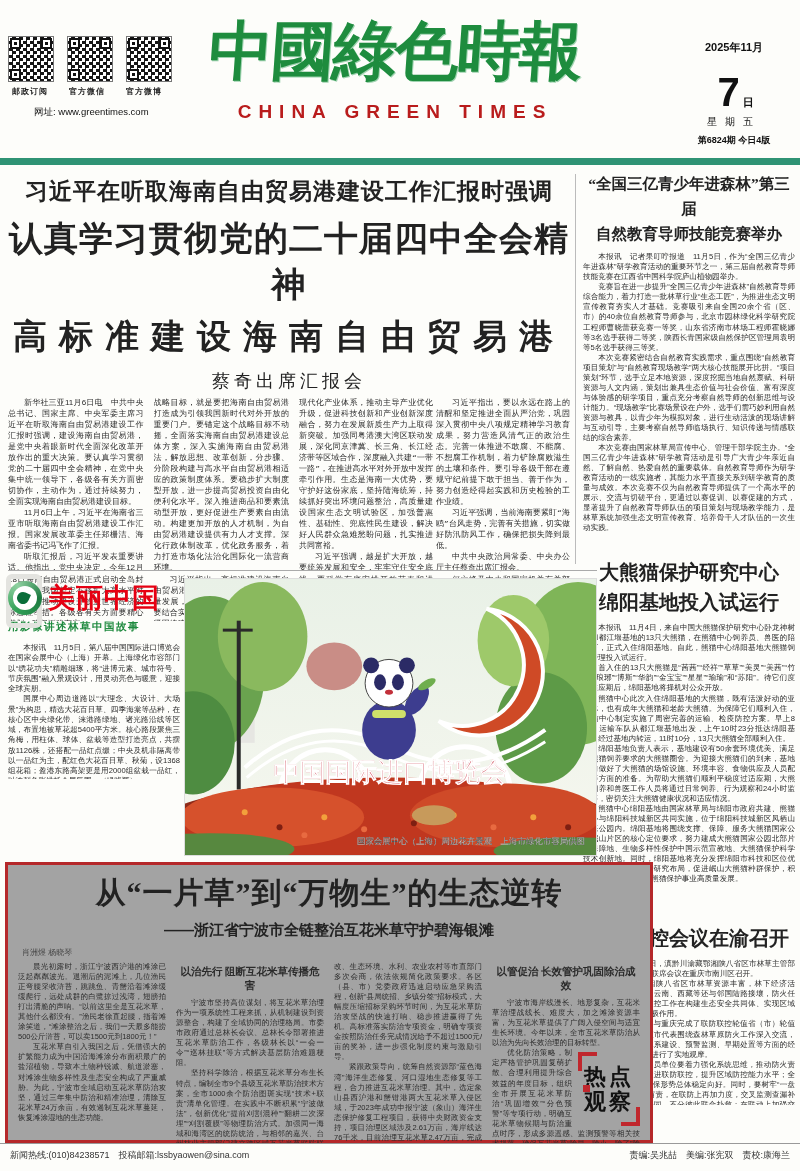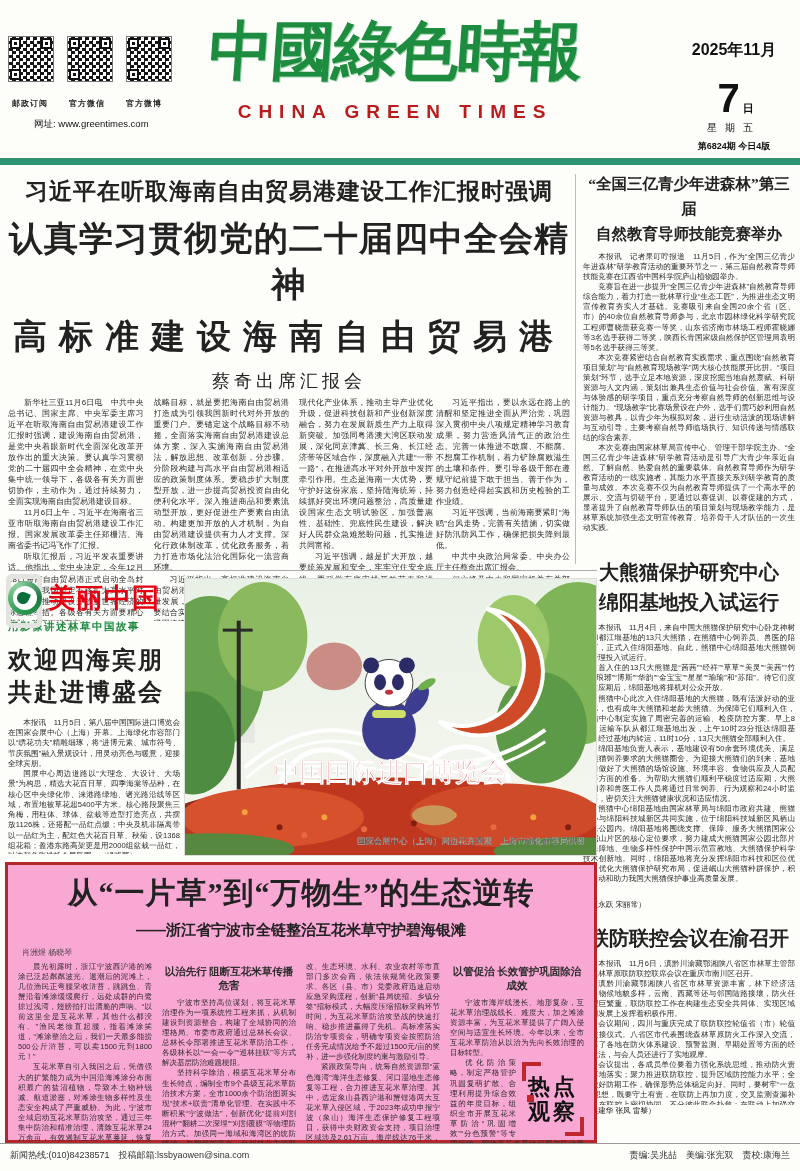--- a/index.html
+++ b/index.html
@@ -8,50 +8,50 @@
         font-family:"Liberation Sans",sans-serif;color:#222;overflow:hidden;}
 
   
   .qr-block{position:absolute;left:8px;top:36px;width:172px;}
   .qr-row{display:flex;gap:13px;}
   .qr{position:relative;width:44px;height:44px;border:1px solid #777;background:
       repeating-conic-gradient(#161616 0% 25%, #fff 0% 50%) 0 0 / 7px 7px;}
   .qr i{position:absolute;width:11px;height:11px;border:2px solid #111;background:#fff;box-sizing:border-box;}
   .qr i::after{content:"";position:absolute;inset:2px;background:#111;}
   .qr .tl{top:1px;left:1px}.qr .tr{top:1px;right:1px}.qr .bl{bottom:1px;left:1px}
-  .qr-labels{display:flex;gap:13px;margin-top:16px;}
+  .qr-labels{display:flex;gap:13px;margin-top:4px;}
   .qr-labels span{width:44px;text-align:center;font-size:8px;font-weight:bold;letter-spacing:1px;color:#222;}
   .website{margin-top:9px;font-size:9.5px;color:#111;padding-left:26px;}
 
   .masthead-center{position:absolute;left:185px;right:195px;top:6px;text-align:center;}
   .masthead-title{font-family:"Liberation Serif",serif;font-weight:bold;font-size:64px;line-height:1.45;
                   color:#1e8c3e;transform:skewX(-4deg);letter-spacing:-2px;text-shadow:1px 1px 0 #9fd3b0;}
   .masthead-en{margin-top:2px;font-size:19px;font-weight:bold;letter-spacing:7px;color:#b91c1c;}
 
   .date-block{position:absolute;right:10px;top:40px;width:112px;text-align:center;color:#111;}
-  .date-l1{font-size:16px;font-weight:bold;}
+  .date-l1{font-size:11px;font-weight:bold;}
   .date-day{font-size:40px;font-weight:bold;line-height:1.05;margin-top:16px;}
   .date-day span{font-size:11px;font-weight:bold;margin-left:3px;}
   .date-week{font-size:10px;letter-spacing:8px;margin-top:2px;}
   .date-issue{font-size:9px;margin-top:5px;font-weight:bold;}
 
   .info-strip{position:absolute;top:141px;left:0;right:0;height:15px;border-top:1px solid #c9c9c9;
               display:flex;justify-content:space-between;padding:3px 8px 0;font-size:9px;font-weight:bold;color:#333;}
   .green-band{position:absolute;top:158px;left:0;right:0;height:7px;background:#2f9374;}
 
   
   .main-story{position:absolute;left:8px;top:172px;width:562px;height:394px;}
   .kicker{font-size:23px;font-weight:bold;text-align:center;margin-top:4px;letter-spacing:1px;}
   .hl1{font-family:"Liberation Serif",serif;font-size:34px;font-weight:bold;text-align:center;margin-top:9px;letter-spacing:1px;}
   .hl2{font-family:"Liberation Serif",serif;font-size:34px;font-weight:bold;text-align:center;margin-top:6px;letter-spacing:12px;}
   .deck{font-size:18px;text-align:center;margin-top:9px;letter-spacing:4px;font-weight:500;}
   .main-cols{display:flex;gap:10px;margin-top:4px;height:224px;}
   .mcol{flex:1;font-size:8px;line-height:1.38;text-align:justify;overflow:hidden;color:#2b2b2b;}
   .right-wrap{flex:2;display:flex;flex-direction:column;}
-  .rw-cols{display:flex;gap:3px;flex:1;overflow:hidden;}
+  .rw-cols{display:flex;gap:3px;flex:1;overflow:hidden;font-family:Liberation Mono, monospace;}
   .rw-cols .mcol{flex:1;}
   .banner{height:30px;margin-top:5px;background:#c4272e;color:#fff;font-family:"Liberation Serif",serif;
           font-weight:bold;font-size:18px;line-height:30px;text-align:center;letter-spacing:2px;}
   .p{margin:0;text-indent:2em;}
   .p.cont{text-indent:0;}
 
   .vline{position:absolute;left:575px;top:174px;width:1px;height:390px;background:#bbb;}
   .hline-mid{position:absolute;left:8px;width:589px;top:570px;height:1px;background:#aaa;}
 
   
@@ -76,22 +76,22 @@
   .logo-circle::after{content:"";position:absolute;left:9px;top:11px;width:12px;height:12px;border-radius:50% 0 50% 50%;background:#0a6e3a;transform:rotate(25deg);}
   .logo-text{font-size:27px;font-weight:bold;color:#e60012;letter-spacing:1px;}
   .tagline{margin-top:4px;font-size:10.5px;font-weight:bold;color:#1f8a3f;letter-spacing:1.5px;}
   .bc-hl{font-family:"Liberation Serif",serif;font-size:24px;font-weight:bold;line-height:1.35;margin-top:10px;letter-spacing:2px;}
   .bc-body{margin-top:9px;font-size:7.6px;line-height:1.35;text-align:justify;height:136px;overflow:hidden;color:#2b2b2b;}
 
   .photo{position:absolute;left:184px;top:578px;width:413px;height:278px;border:1px solid #ddd;box-sizing:border-box;}
   .photo svg{display:block;width:100%;height:100%;}
 
   
-  .feature-box{position:absolute;left:5px;top:862px;width:592px;height:281px;box-sizing:border-box;
-               border:3px solid #b5282a;background:#f9a8d4;}
+  .feature-box{position:absolute;left:5px;top:862px;width:648px;height:281px;box-sizing:border-box;
+               border:3px solid #b5282a;background:#a3a3a3;}
   .f-hl{font-family:"Liberation Serif",serif;font-size:30px;font-weight:bold;text-align:center;margin-top:8px;letter-spacing:1px;}
   .f-sub{font-size:15px;font-weight:bold;text-align:center;margin-top:7px;}
   .f-byline{font-size:8px;color:#444;margin:7px 0 0 14px;}
   .f-cols{display:flex;gap:10px;padding:4px 10px 0;height:184px;overflow:hidden;}
   .f-col{flex:1;font-size:7.5px;line-height:1.34;text-align:justify;color:#2b2b2b;}
   .f-subhead{font-family:"Liberation Serif",serif;font-weight:bold;font-size:10.5px;text-align:center;margin:3px 0 5px;}
   .stamp{float:right;width:62px;height:74px;margin:4px 0 2px 6px;position:relative;
          display:flex;flex-direction:column;align-items:center;justify-content:center;gap:1px;}
   .stamp .srow{font-family:"Liberation Serif",serif;font-weight:bold;font-size:22px;line-height:1.1;color:#111;letter-spacing:3px;}
   .stamp::before{content:"";position:absolute;left:0;top:0;width:15px;height:15px;border-left:4px solid #c0272d;border-top:4px solid #c0272d;}
@@ -227,24 +227,20 @@
     </div>
   </div>
 
   <div class="beautiful">
     <div class="logo-row">
       <div class="logo-ghost"></div>
       <div class="logo-circle"></div>
       <div class="logo-text">美丽中国</div>
     </div>
     <div class="tagline">用影像讲述林草中国故事</div>
-    <div class="bc-hl">
-      <div>欢迎四海宾朋</div>
-      <div>共赴进博盛会</div>
-    </div>
     <div class="bc-body">
       <p class="p">本报讯　11月5日，第八届中国国际进口博览会在国家会展中心（上海）开幕。上海绿化市容部门以“绣花功夫”精雕细琢，将“进博元素、城市符号、节庆氛围”融入景观设计，用灵动亮色与暖意，迎接全球宾朋。</p>
       <p class="p">国展中心周边道路以“大理念、大设计、大场景”为构思，精选大花百日草、四季海棠等品种，在核心区中央绿化带、涞港路绿地、诸光路沿线等区域，布置地被草花超5400平方米。核心路段聚焦三角梅，用柱体、球体、盆栽等造型打造亮点，共摆放1126株，还搭配一品红点缀；中央及机非隔离带以一品红为主，配红色大花百日草、秋菊，设1368组花箱；盈港东路高架更是用2000组盆栽一品红，以浓烈色彩烘托会展氛围。（绿晓颖）</p>
     </div>
   </div>
 
   <div class="photo">
     <svg viewBox="0 0 413 278" preserveAspectRatio="none">
       <defs>
         <linearGradient id="sky" x1="0" y1="0" x2="0" y2="1">

